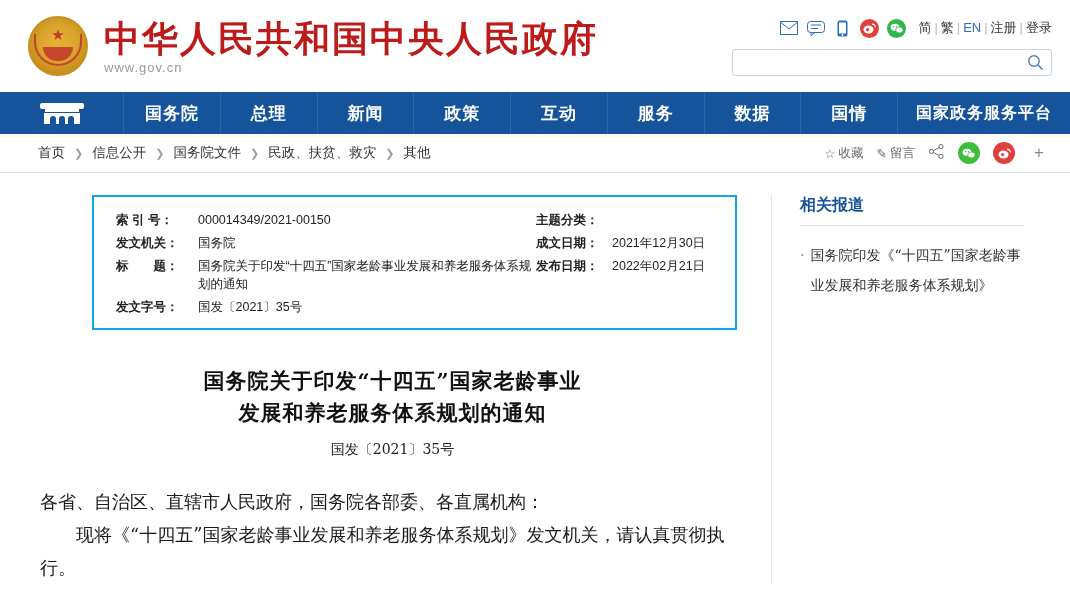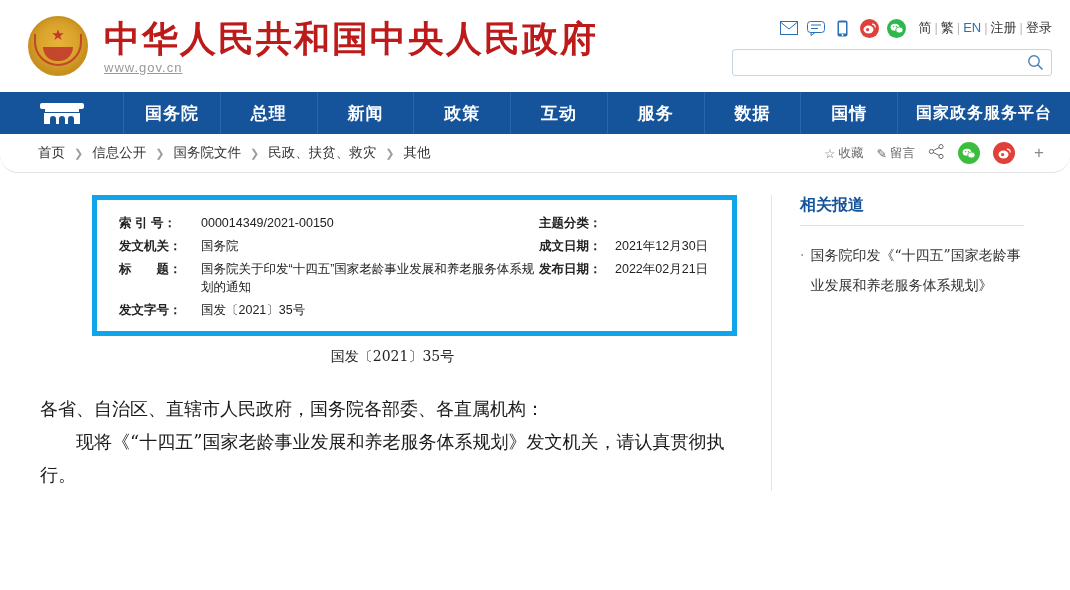--- a/index.html
+++ b/index.html
@@ -56,21 +56,20 @@
     font-size: 36px;
     letter-spacing: 2px;
     line-height: 40px;
   }
   .site-url {
     color: #9a9a9a;
     font-size: 13px;
     letter-spacing: 1px;
     margin-top: 2px;
     font-family: "Liberation Sans", sans-serif;
-    text-decoration: underline;
   }
 
   .header-right {
     position: absolute;
     right: 18px; top: 16px;
     width: 320px;
   }
   .hr-icons {
     display: flex; align-items: center; justify-content: flex-end;
     gap: 8px; height: 24px;
@@ -142,21 +141,20 @@
   .gate-icon .d2 { left: 19px; }
   .gate-icon .d3 { left: 28px; }
 
   
   .crumbbar {
     height: 39px;
     border-bottom: 1px solid #e2e2e2;
     display: flex; align-items: center;
     padding: 0 20px 0 38px;
     position: relative;
-    border-radius: 18px;
   }
   .crumbs { display:flex; align-items:center; font-size: 13.5px; color: #333; }
   .crumbs a { color: #333; text-decoration: none; }
   .crumbs .arrow { color: #9d9d9d; margin: 0 9px; font-size: 11px; }
   .crumb-tools {
     margin-left: auto;
     display: flex; align-items: center; gap: 13px;
     font-size: 12.5px; color: #6b6b6b;
   }
   .crumb-tools .tool { display:flex; align-items:center; gap:3px; cursor:pointer; }
@@ -171,21 +169,21 @@
   
   .content {
     display: flex;
     padding: 22px 46px 0 40px;
   }
   .main-col { flex: 1 1 auto; min-width: 0; padding-right: 26px; border-right: 1px solid #e4e4e4; }
   .side-col { flex: 0 0 252px; padding-left: 28px; }
 
   
   .meta {
-    border: 5px solid #0ea5e9;
+    border: 2px solid #0ea5e9;
     padding: 14px 18px 12px 22px;
     display: flex;
     margin: 0 8px 0 52px;
   }
   .meta-col { display: flex; flex-direction: column; gap: 5px; }
   .meta-col.left { flex: 0 0 420px; }
   .meta-row { display: flex; font-size: 12.5px; color: #222; line-height: 18px; }
   .meta-label {
     flex: 0 0 auto;
     width: 82px;
@@ -421,20 +419,24 @@
             <span class="meta-label">成文日期：</span>
             <span class="meta-val">2021年12月30日</span>
           </div>
           <div class="meta-row">
             <span class="meta-label">发布日期：</span>
             <span class="meta-val">2022年02月21日</span>
           </div>
         </div>
       </div>
 
+      <div class="doc-title">
+        <div>国务院关于印发“十四五”国家老龄事业</div>
+        <div>发展和养老服务体系规划的通知</div>
+      </div>
       <div class="doc-subnum">国发〔2021〕35号</div>
 
       <div class="doc-body">
         <p>各省、自治区、直辖市人民政府，国务院各部委、各直属机构：</p>
         <p class="indent">现将《“十四五”国家老龄事业发展和养老服务体系规划》发文机关，请认真贯彻执行。</p>
       </div>
     </div>
 
     <div class="side-col">
       <div class="side-title">相关报道</div>

